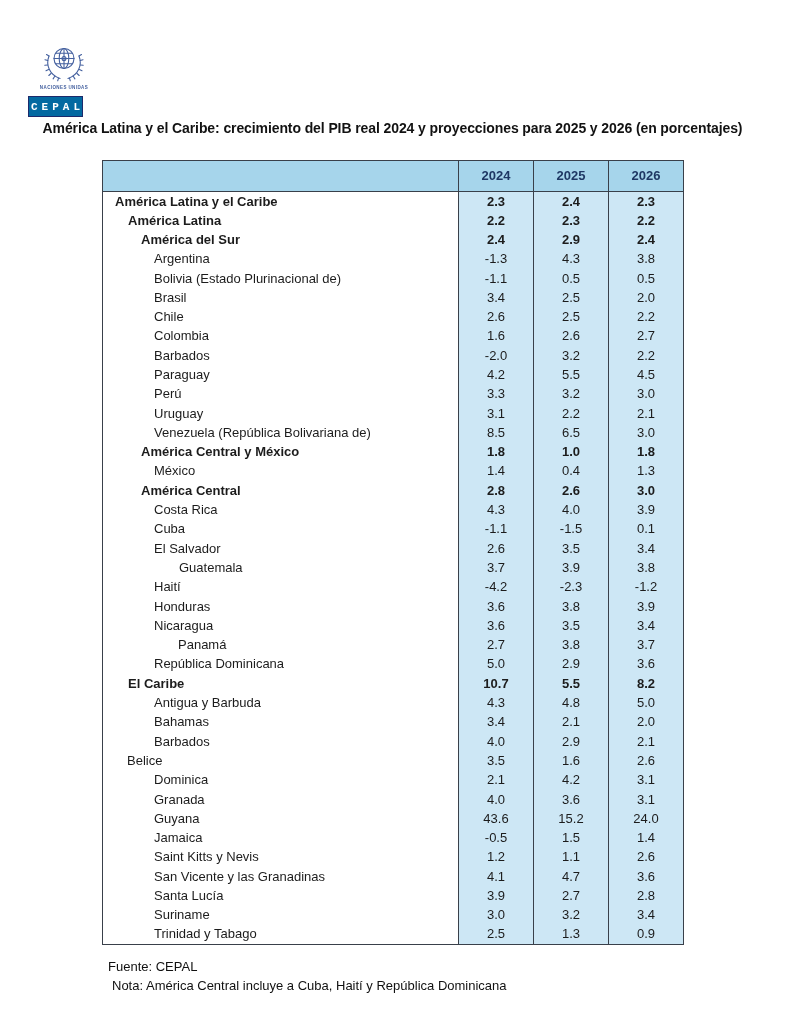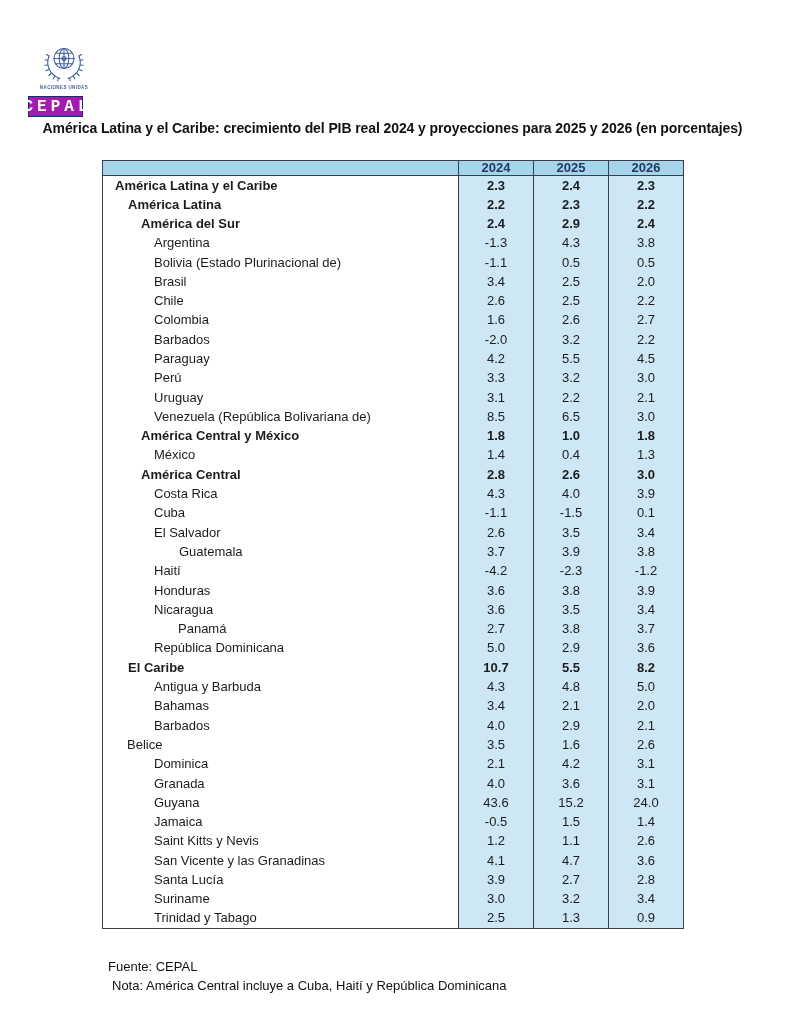--- a/index.html
+++ b/index.html
@@ -23,28 +23,28 @@
     letter-spacing: 0.4px;
     color: #44609F;
     text-align: center;
     white-space: nowrap;
   }
   .cepal-box {
     margin-top: 6px;
     margin-left: 2px;
     width: 55px;
     height: 21px;
-    background: #a21caf;
+    background: #0369a1;
     color: #ffffff;
     display: flex;
     align-items: center;
     justify-content: center;
     font-family: "Liberation Mono", monospace;
     font-weight: bold;
-    font-size: 16px;
+    font-size: 11px;
     letter-spacing: 4px;
     text-indent: 4px;
     border: 1px solid #1d2a6b;
   }
 
   
   .title {
     position: absolute;
     top: 120px;
     left: 0;
@@ -59,21 +59,21 @@
   
   .table-wrap { position: absolute; top: 160px; left: 102px; }
   table.gdp {
     border-collapse: collapse;
     table-layout: fixed;
     width: 581px;
     border: 1.5px solid #39404A;
   }
   table.gdp th, table.gdp td { padding: 0; line-height: 1.05; }
   table.gdp thead th {
-    height: 15px;
+    height: 31px;
     background: #A6D5EB;
     border-bottom: 1.5px solid #39404A;
     font-size: 13px;
     font-weight: bold;
     color: #1F3864;
     text-align: center;
   }
   table.gdp tbody td { height: 19.3px; font-size: 13px; color: #1c1c1c; }
   td.col-name { background: #ffffff; text-align: left; }
   td.col-val  { background: #CDE7F5; text-align: center; }

